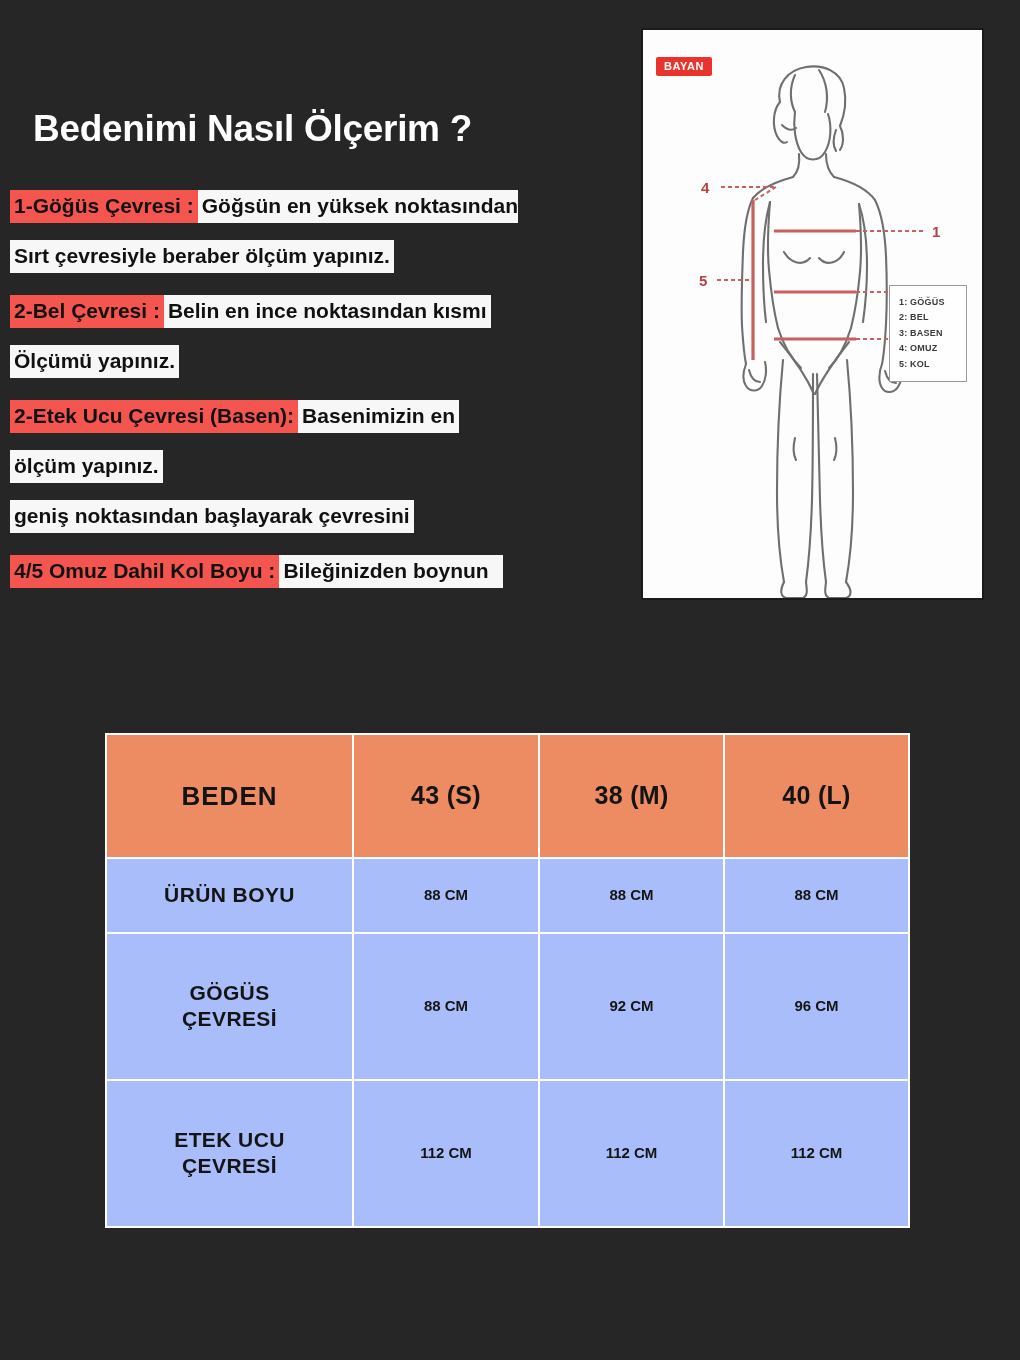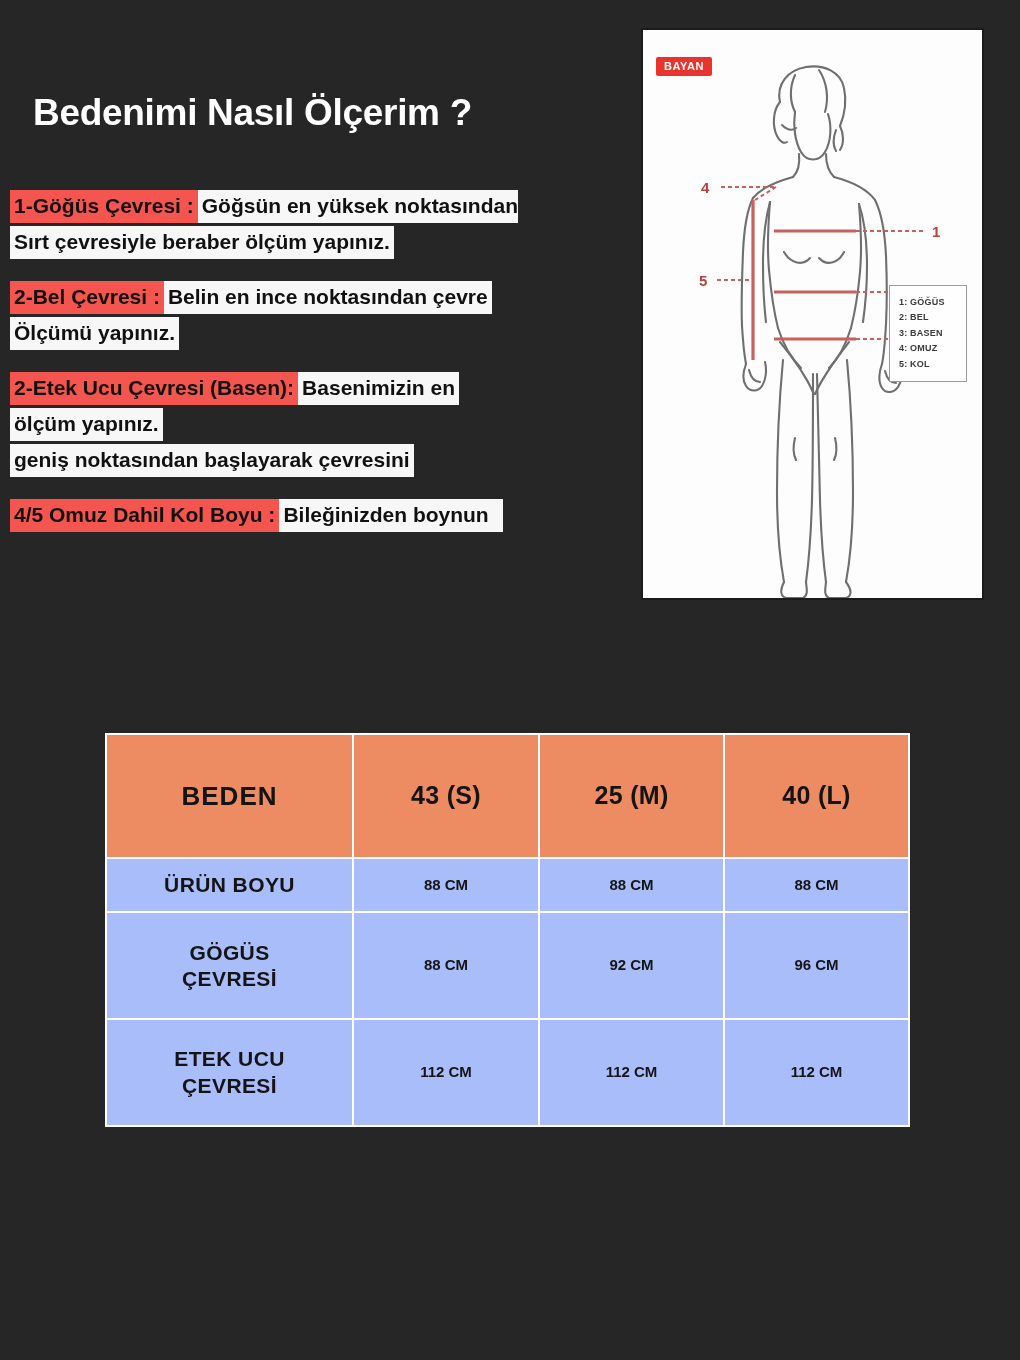--- a/index.html
+++ b/index.html
@@ -12,42 +12,42 @@
     background: #262626;
     font-family: "Liberation Sans", sans-serif;
     overflow: hidden;
     position: relative;
   }
 
   
   #page-title {
     position: absolute;
     left: 33px;
-    top: 92px;
+    top: 108px;
     color: #ffffff;
     font-size: 37px;
     font-weight: bold;
     letter-spacing: -0.3px;
     white-space: nowrap;
   }
 
   
   .instructions {
     position: absolute;
     left: 10px;
     top: 190px;
     width: 660px;
   }
   .instr-block {
     margin-bottom: 22px;
   }
   .instr-line {
     display: block;
     line-height: 1.0;
-    margin-bottom: 3px;
+    margin-bottom: 17px;
     white-space: nowrap;
   }
   .chip {
     display: inline-block;
     font-size: 21px;
     font-weight: bold;
     color: #111111;
     padding: 5px 4px 6px 4px;
     line-height: 1.05;
     vertical-align: middle;
@@ -111,21 +111,21 @@
     letter-spacing: 0.2px;
     white-space: nowrap;
   }
 
   
   #size-table {
     position: absolute;
     left: 105px;
     top: 733px;
     width: 795px;
-    height: 394px;
+    height: 495px;
     border-collapse: separate;
     border-spacing: 2px;
     background: #ffffff;
     table-layout: fixed;
   }
   #size-table td {
     text-align: center;
     vertical-align: middle;
     font-size: 15px;
     font-weight: bold;
@@ -166,21 +166,21 @@
     <span class="instr-line l1">
       <span class="chip red">1-Göğüs Çevresi :</span><span class="chip white">Göğsün en yüksek noktasından</span>
     </span>
     <span class="instr-line l2">
       <span class="chip white">Sırt çevresiyle beraber ölçüm yapınız.</span>
     </span>
   </div>
 
   <div class="instr-block b2">
     <span class="instr-line l1">
-      <span class="chip red">2-Bel Çevresi :</span><span class="chip white">Belin en ince noktasından çevre</span>
+      <span class="chip red">2-Bel Çevresi :</span><span class="chip white">Belin en ince noktasından kısmı</span>
     </span>
     <span class="instr-line l2">
       <span class="chip white">Ölçümü yapınız.</span>
     </span>
   </div>
 
   <div class="instr-block b3">
     <span class="instr-line l1">
       <span class="chip red">2-Etek Ucu Çevresi (Basen):</span><span class="chip white">Basenimizin en</span>
     </span>
@@ -299,21 +299,21 @@
   <colgroup>
     <col class="c0">
       <col class="c1">
       <col class="c2">
       <col class="c3">
   </colgroup>
   <thead>
     <tr>
       <td class="rowlabel">BEDEN</td>
       <td>43 (S)</td>
-      <td>25 (M)</td>
+      <td>38 (M)</td>
       <td>40 (L)</td>
     </tr>
   </thead>
   <tbody>
     <tr>
       <td class="rowlabel">ÜRÜN BOYU</td>
       <td>88 CM</td>
       <td>88 CM</td>
       <td>88 CM</td>
     </tr>

